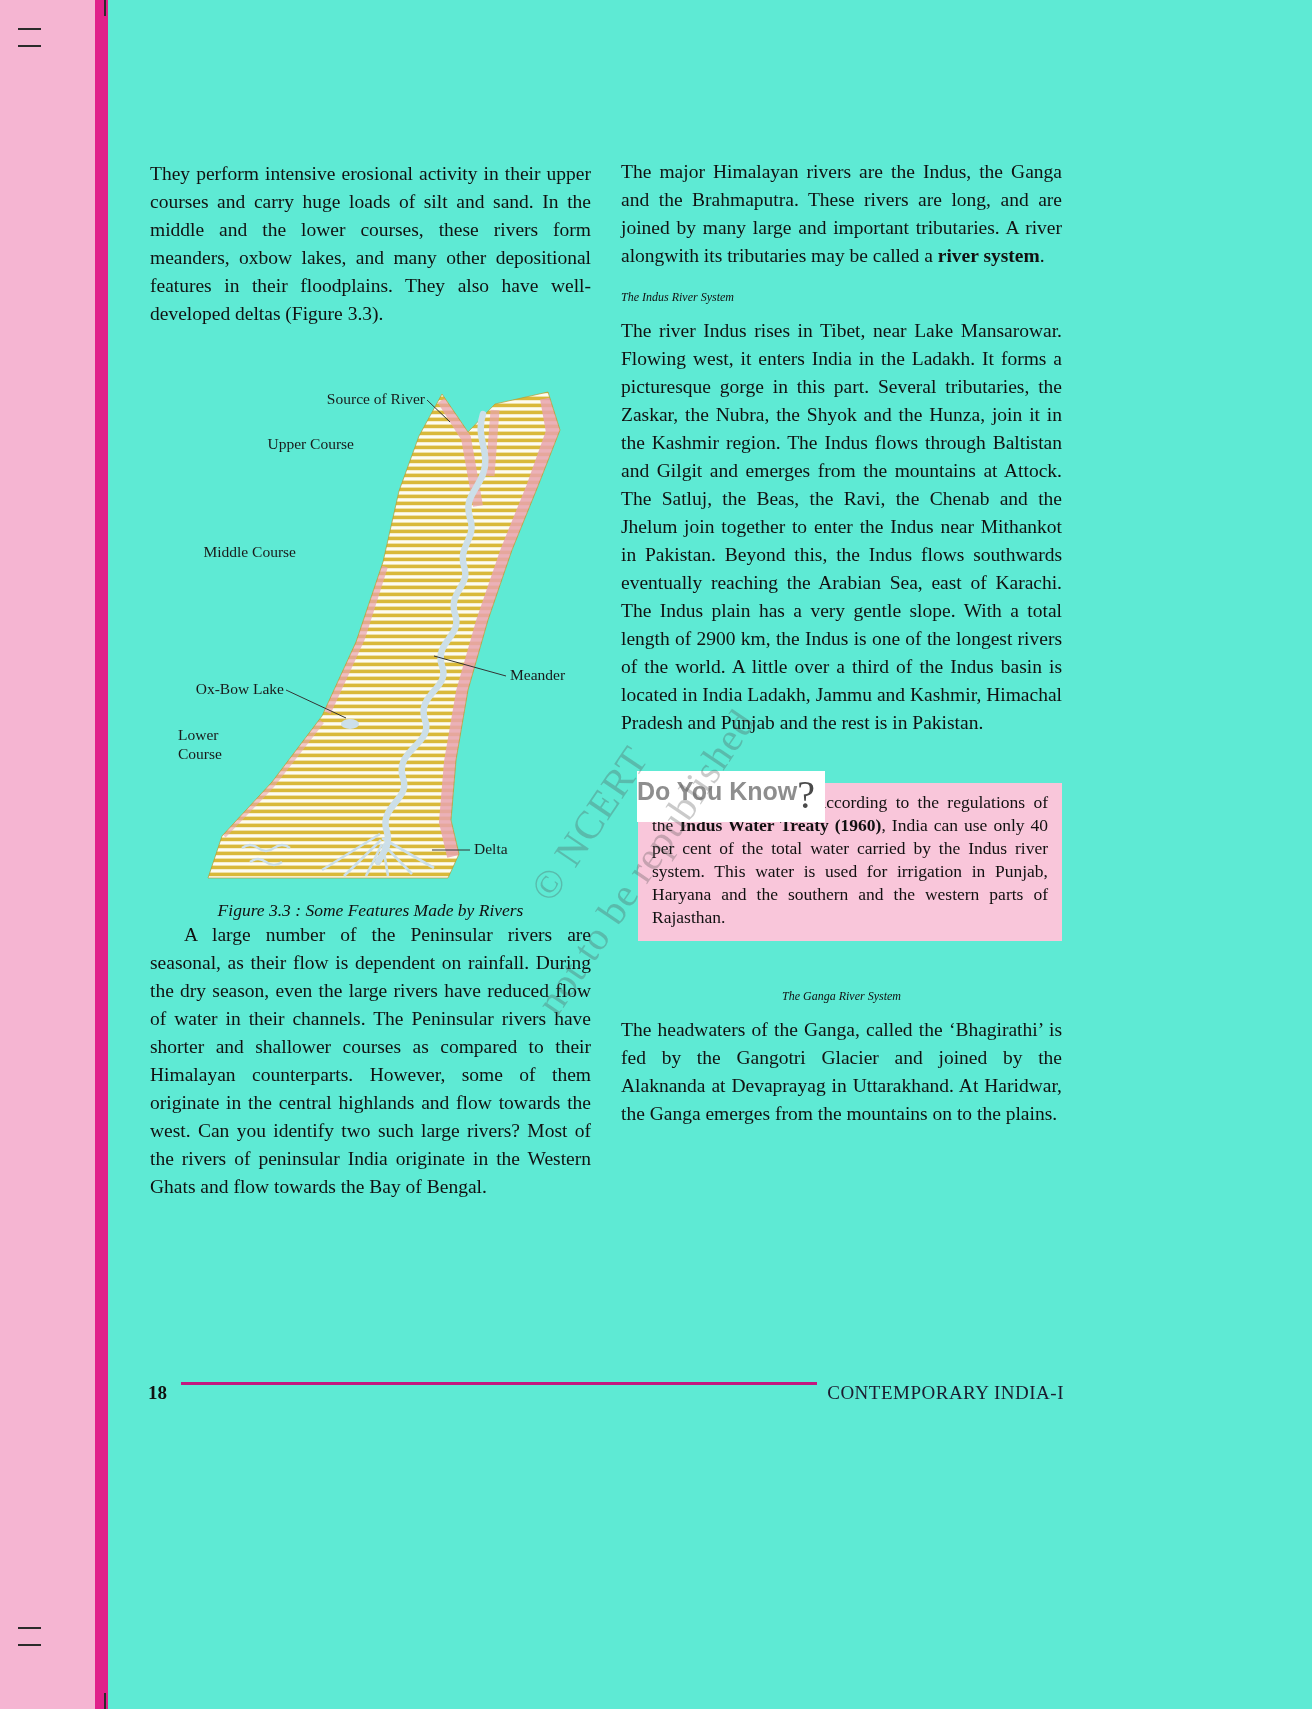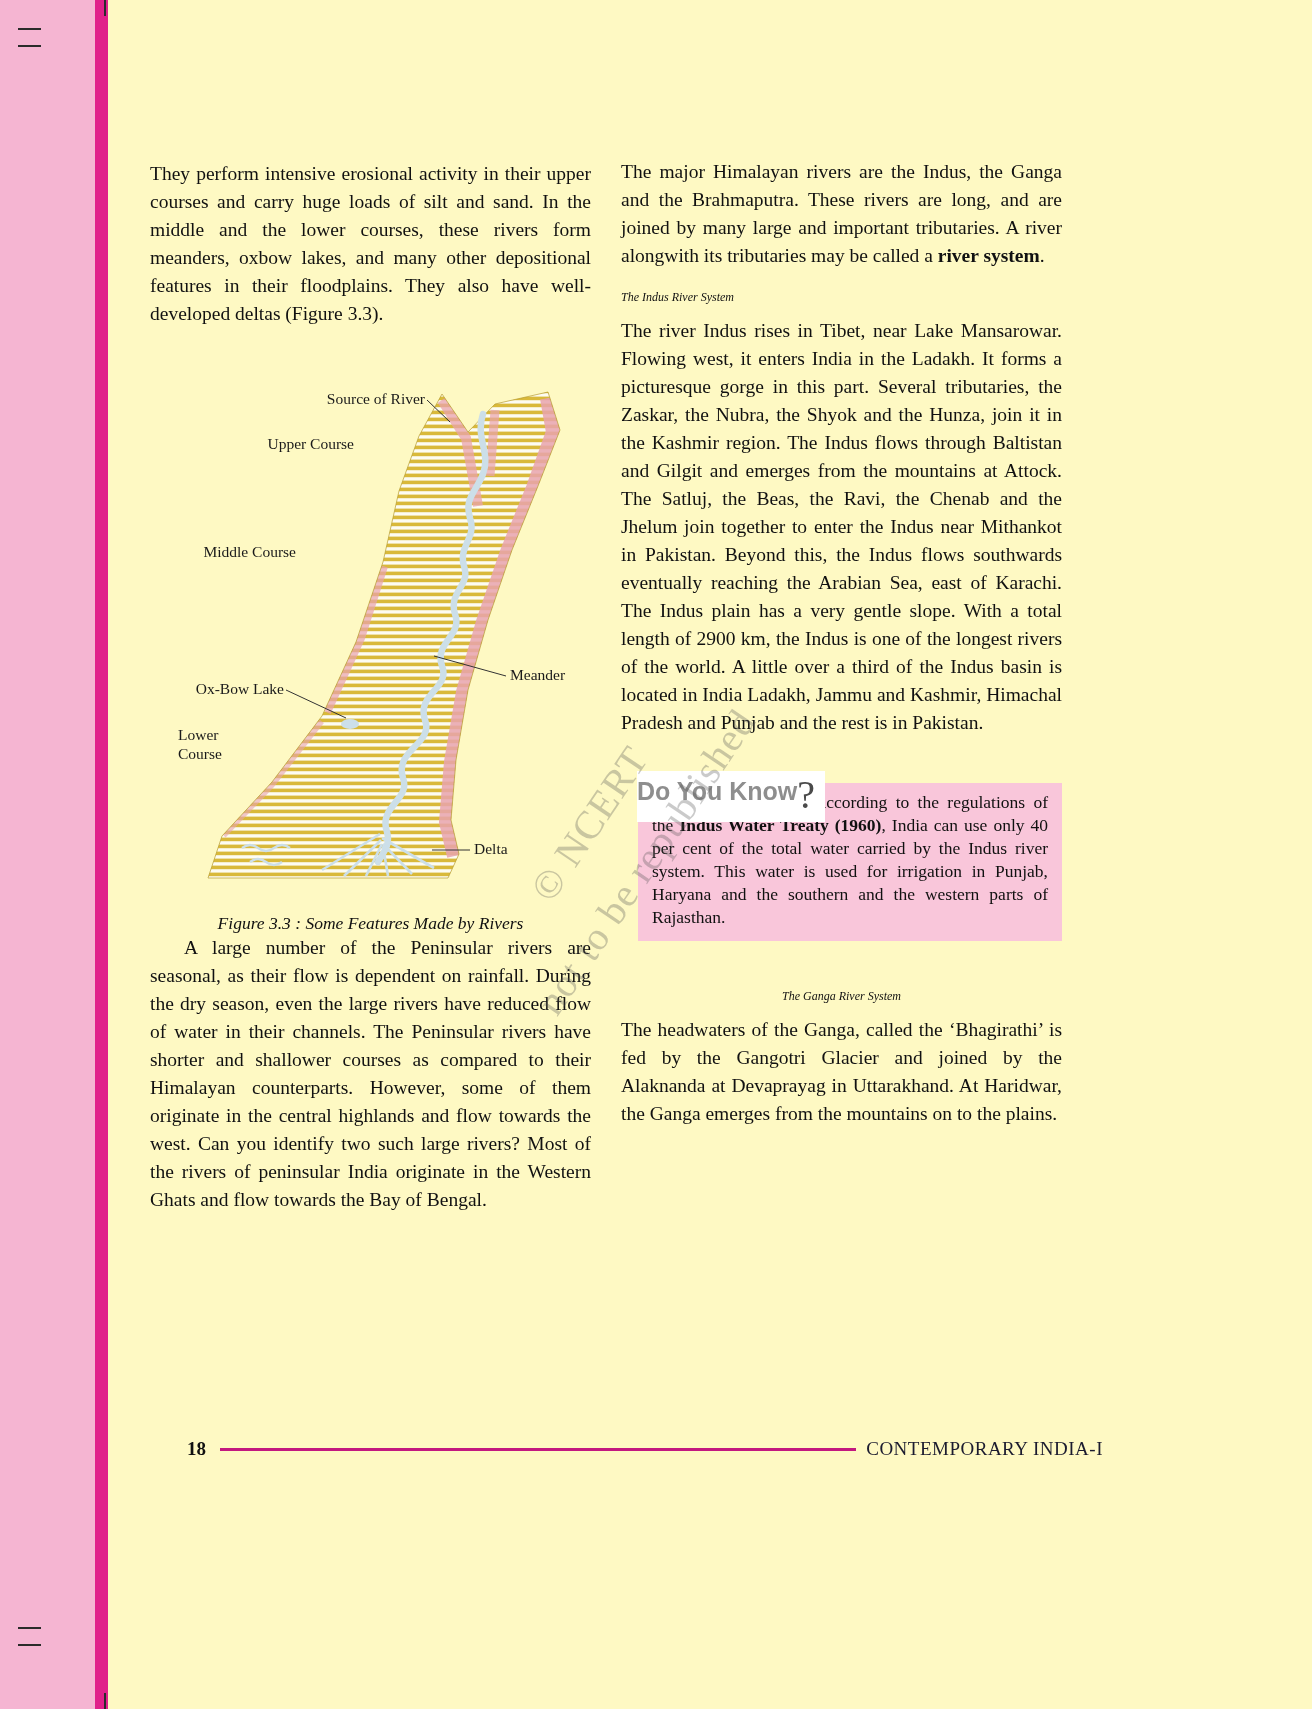--- a/index.html
+++ b/index.html
@@ -1,37 +1,37 @@
 <!DOCTYPE html>
 <html><head>
 <meta charset="utf-8">
 <style>
   html,body{margin:0;padding:0;background:#ffffff;}
   .page{
-    position:relative;width:1312px;height:1709px;background:#fef9c3;
+    position:relative;width:1312px;height:1709px;background:#5eead4;
     font-family:"Liberation Serif", serif;color:#111;overflow:hidden;
   }
   
   .sidebar{position:absolute;left:0;top:0;width:95px;height:1709px;background:#f5b5d2;}
   .stripe{position:absolute;left:95px;top:0;width:13px;height:1709px;background:#e0218a;}
   .tick{position:absolute;left:18px;width:23px;height:2px;background:#2b2b2b;}
   .tick.t1{top:28px;} .tick.t2{top:45px;} .tick.t3{top:1627px;} .tick.t4{top:1644px;}
   .crop{position:absolute;left:104px;width:2px;height:16px;background:#2b2b2b;}
   .crop.top{top:0;} .crop.bot{top:1693px;}
 
   
   .col-left{position:absolute;left:150px;top:160px;width:441px;}
   .col-right{position:absolute;left:621px;top:158px;width:441px;}
   p.body{font-size:19.5px;line-height:28px;text-align:justify;margin:0;}
   .p2{margin-top:50px;text-indent:34px;}
 
   
   .figure{position:relative;width:441px;margin-top:60px;}
   svg text{font-family:"Liberation Serif", serif;font-size:15.5px;fill:#1a1a1a;}
-  .figcaption{text-align:center;font-style:italic;font-size:17.5px;margin-top:25px;}
+  .figcaption{text-align:center;font-style:italic;font-size:17.5px;margin-top:12px;}
 
   
   h2.him{font-size:21.5px;color:#c2187f;margin:0 0 16px 0;font-weight:bold;word-spacing:5px;letter-spacing:.3px;}
   .sub{font-style:italic;font-size:12px;margin:20px 0 12px 0;}
   .ganga-sub{margin-top:48px;text-align:center;}
   .dyk{position:relative;margin-top:46px;}
   .dyk-title{
     position:absolute;left:16px;top:-12px;background:#fff;padding:0 10px 4px 0;
     font-family:"Liberation Sans", sans-serif;font-weight:bold;color:#8e8e8e;font-size:25px;white-space:nowrap;
   }
@@ -40,21 +40,21 @@
   .dyk-box p{margin:0;font-size:17.5px;line-height:23px;text-align:justify;text-indent:148px;}
 
   
   .watermark{
     position:absolute;left:388px;top:775px;width:460px;z-index:6;
     transform:rotate(-56deg);text-align:center;font-size:40px;letter-spacing:1px;
     color:rgba(80,80,80,0.30);pointer-events:none;line-height:1.7;white-space:nowrap;
   }
 
   
-  .footer{position:absolute;left:148px;top:1438px;width:916px;display:flex;align-items:center;margin-left:39px;}
+  .footer{position:absolute;left:148px;top:1382px;width:916px;display:flex;align-items:flex-start;}
   .footer .pno{font-weight:bold;font-size:19px;}
   .footer .rule{flex:1;height:3px;background:#c2187f;margin:0 10px 0 14px;}
   .footer .imprint{font-weight:normal;font-size:19px;letter-spacing:.5px;color:#1b1b2f;}
   .year{position:absolute;top:1538px;left:150px;width:912px;text-align:center;font-size:17.5px;}
 
   b{font-weight:bold;}
 </style>
 </head>
 <body>
 

